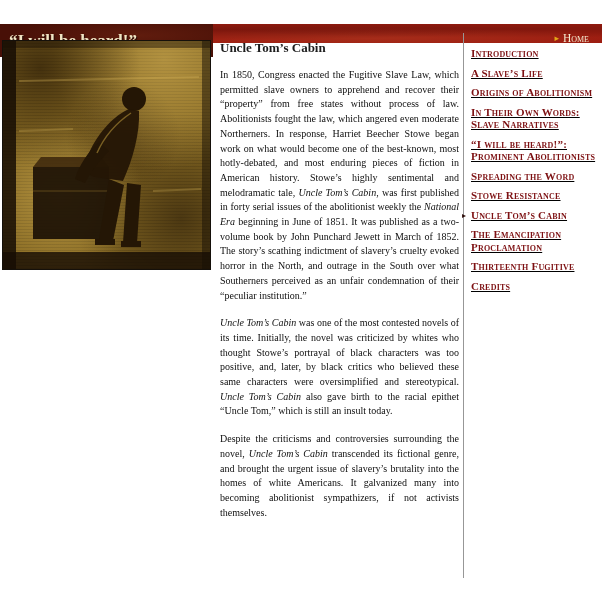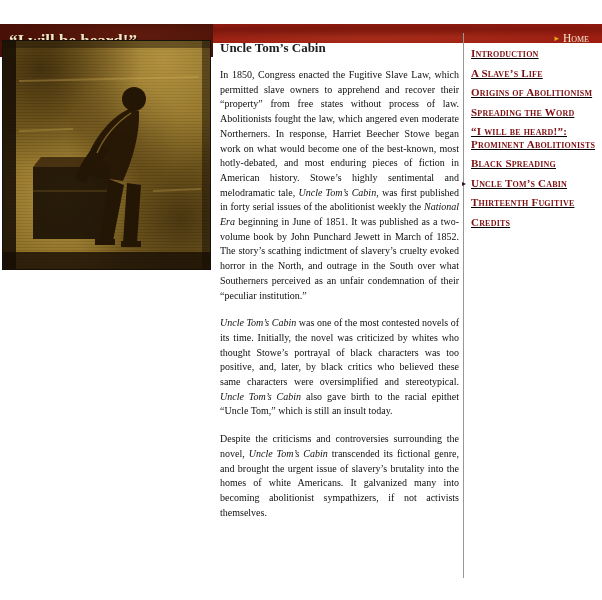--- a/index.html
+++ b/index.html
@@ -127,23 +127,25 @@
     <p><span>Despite the criticisms and controversies surrounding the novel, </span><span class="it">Uncle Tom’s Cabin</span><span> transcended its fictional genre, and brought the urgent issue of slavery’s brutality into the homes of white Americans. It galvanized many into becoming abolitionist sympathizers, if not activists themselves.</span></p>
 
   </div>
 
   <div class="divider"></div>
 
   <div class="sidebar">
     <a class="nav-item">Introduction</a>
     <a class="nav-item">A Slave’s Life</a>
     <a class="nav-item">Origins of Abolitionism</a>
+    <a class="nav-item">In Their Own Words: Slave Narratives</a>
+    <a class="nav-item">“I will be heard!”: Prominent Abolitionists</a>
     <a class="nav-item">Spreading the Word</a>
-    <a class="nav-item">“I will be heard!”: Prominent Abolitionists</a>
-    <a class="nav-item">Black Spreading</a>
+    <a class="nav-item">Stowe Resistance</a>
     <a class="nav-item">
       <span class="nav-bullet">▸</span><span class="lbl">Uncle Tom’s Cabin</span>
     </a>
+    <a class="nav-item">The Emancipation Proclamation</a>
     <a class="nav-item">Thirteenth Fugitive</a>
     <a class="nav-item">Credits</a>
   </div>
 
 </div>
 
 </body></html>

